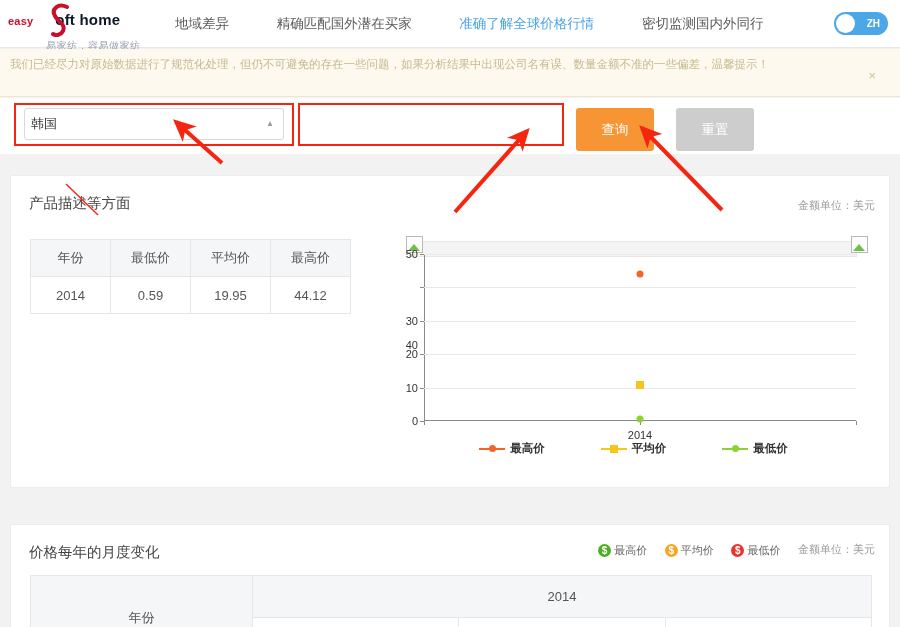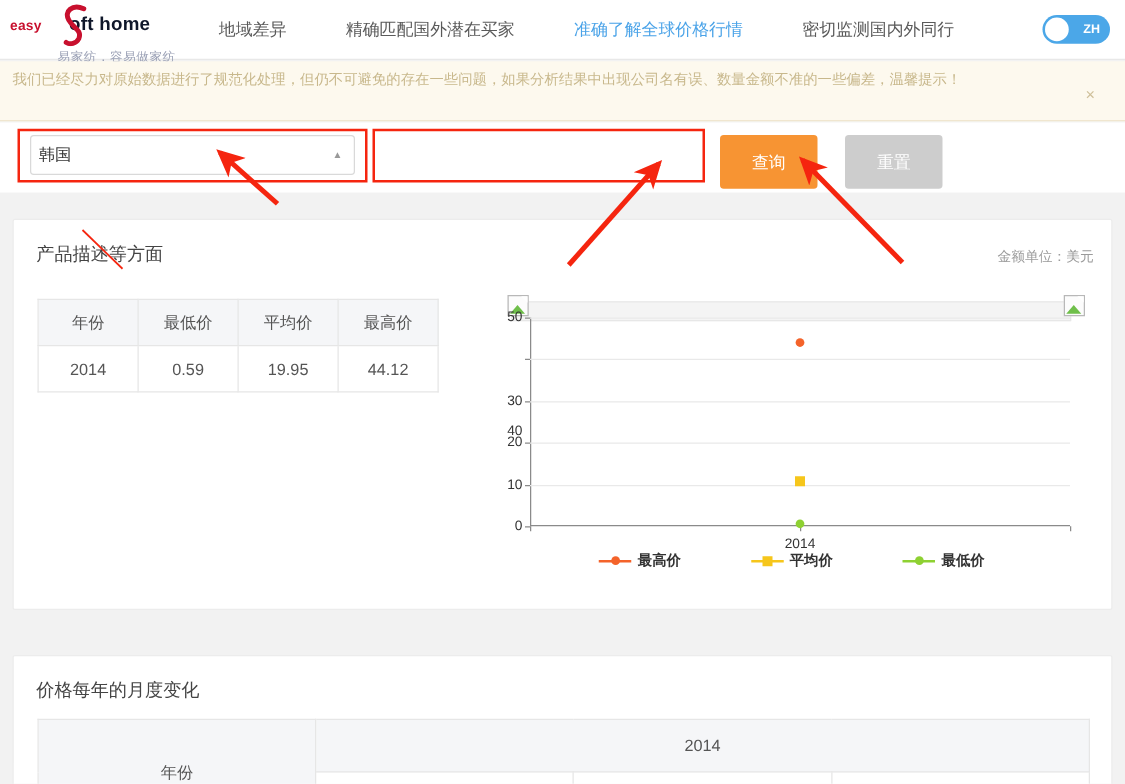--- a/index.html
+++ b/index.html
@@ -339,20 +339,32 @@
           <div class="pt square" title="平均价: 10.88" style="left: 216px; bottom: 36.3392px; background: rgb(246, 198, 27);"></div>
           <div class="pt circle" title="最低价: 0.59" style="left: 216px; bottom: 1.9706px; background: rgb(142, 209, 50);"></div>
         </div>
 
       <div class="legend" id="chart-legend"><span class="legend-item"><span class="legend-line" style="background: rgb(244, 99, 42);"><span class="legend-mk circle" style="background: rgb(244, 99, 42);"></span></span><span class="legend-lbl">最高价</span></span><span class="legend-item"><span class="legend-line" style="background: rgb(246, 198, 27);"><span class="legend-mk square" style="background: rgb(246, 198, 27);"></span></span><span class="legend-lbl">平均价</span></span><span class="legend-item"><span class="legend-line" style="background: rgb(142, 209, 50);"><span class="legend-mk circle" style="background: rgb(142, 209, 50);"></span></span><span class="legend-lbl">最低价</span></span></div>
     </div>
   </div>
 
   <div class="panel" id="panel-monthly">
     <div class="panel-title">价格每年的月度变化</div>
+    <div class="badge-row">
+      <span class="badge-item">
+        <span class="dollar" id="bg0" style="background: rgb(76, 175, 31);">$</span><span class="badge-lbl">最高价</span>
+      </span>
+      <span class="badge-item">
+        <span class="dollar" id="bg1" style="background: rgb(245, 166, 35);">$</span><span class="badge-lbl">平均价</span>
+      </span>
+      <span class="badge-item">
+        <span class="dollar" id="bg2" style="background: rgb(232, 52, 42);">$</span><span class="badge-lbl">最低价</span>
+      </span>
+      <span class="unit-inline">金额单位：美元</span>
+    </div>
 
     <table class="mtable">
       <thead>
         <tr>
           <th class="c-year" rowspan="2">年份</th>
           <th colspan="3">2014</th>
         </tr>
         <tr>
           <td></td>
           <td></td>

